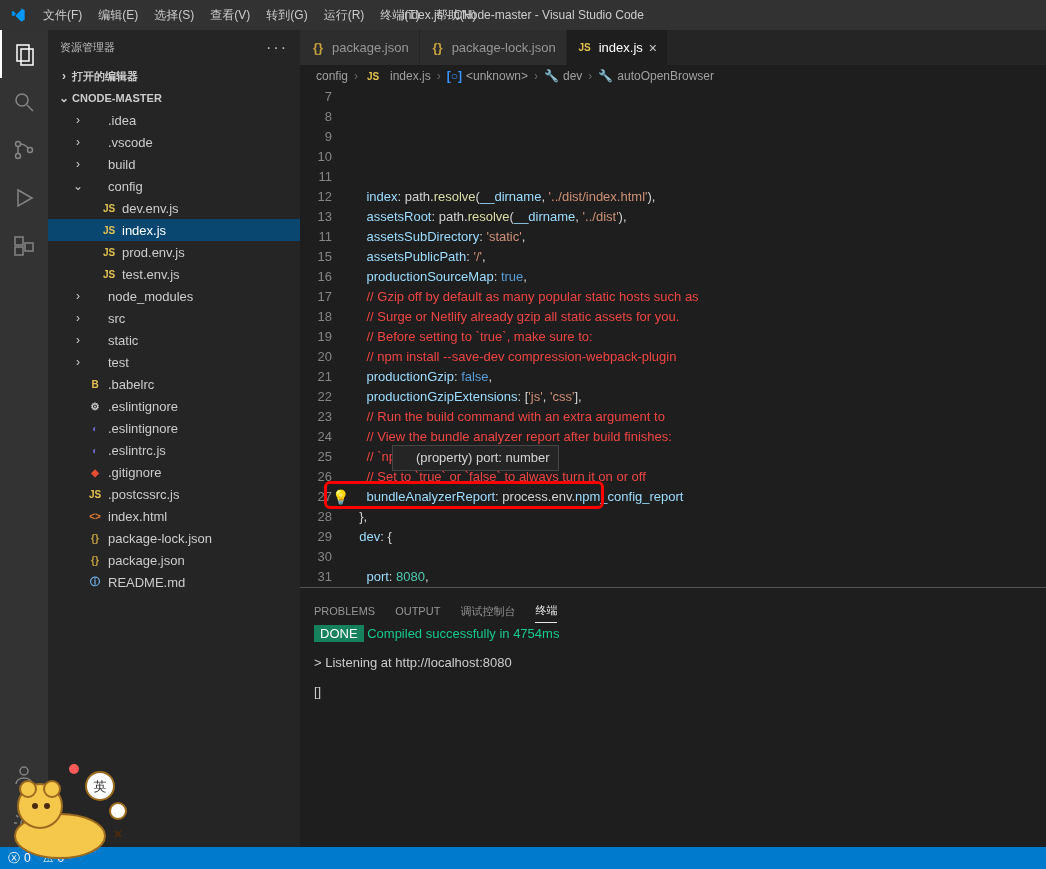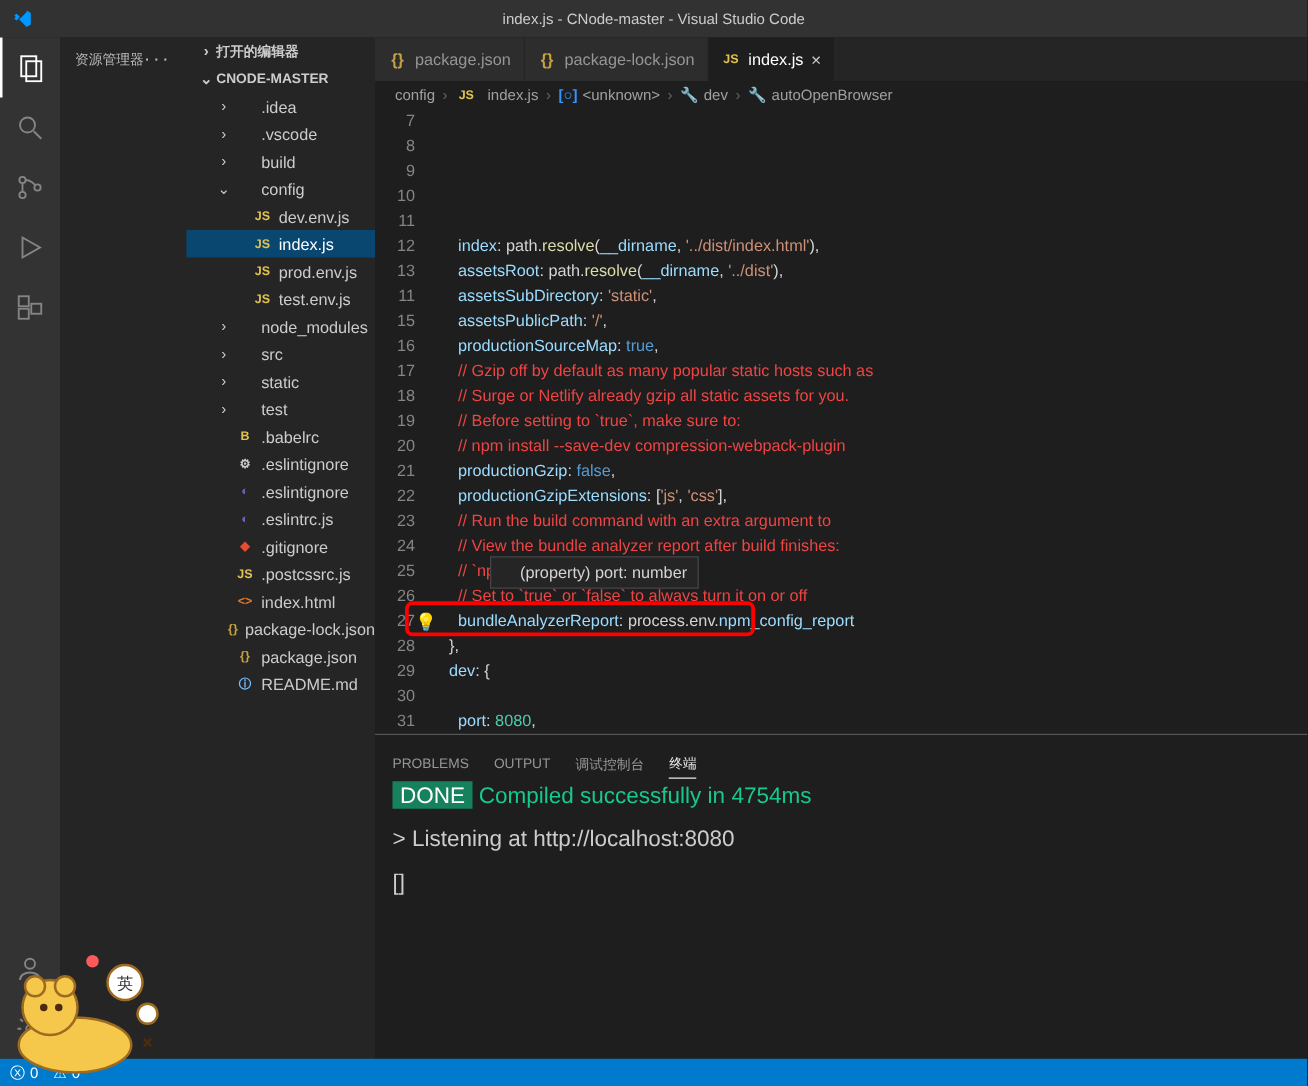--- a/index.html
+++ b/index.html
@@ -9,21 +9,21 @@
   .titlebar .vscode-icon svg { width: 16px; height: 16px; }
   .menu-items { display: flex; gap: 0; }
   .menu-items span { padding: 0 8px; line-height: 30px; cursor: pointer; }
   .title-text { position: absolute; left: 50%; transform: translateX(-50%); color: #cccccc; font-size: 12px; }
   .main { flex: 1; display: flex; min-height: 0; }
   .activitybar { width: 48px; background: #333333; display: flex; flex-direction: column; align-items: center; }
   .activitybar .ab-item { width: 48px; height: 48px; display: flex; align-items: center; justify-content: center; color: #858585; cursor: pointer; }
   .activitybar .ab-item.active { color: #ffffff; border-left: 2px solid #ffffff; }
   .activitybar svg { width: 24px; height: 24px; }
   .activitybar .bottom { margin-top: auto; }
-  .sidebar { width: 252px; background: #252526; display: flex; font-size: 13px; }
+  .sidebar { width: 252px; background: #252526; display: flex; flex-direction: column; font-size: 13px; }
   .sidebar-header { height: 35px; display: flex; align-items: center; justify-content: space-between; padding: 0 12px; font-size: 11px; color: #bbbbbb; }
   .sidebar-header .dots { font-size: 16px; letter-spacing: 2px; color: #bbbbbb; cursor: pointer;}
   .tree { flex: 1; overflow: auto; color: #cccccc; }
   .tree-row { display: flex; align-items: center; height: 22px; padding-left: 8px; cursor: pointer; white-space: nowrap; }
   .tree-row.group { font-size: 11px; font-weight: bold; color: #cccccc; }
   .tree-row.active-file { background: #094771; color: #ffffff; }
   .chev { width: 16px; display: inline-flex; justify-content: center; color: #cccccc; font-size: 12px;}
   .file-icon { width: 18px; display: inline-flex; justify-content: center; margin-right: 4px; font-size: 12px;}
   .js-icon { color: #e2c24e; font-weight: bold; font-size: 10px;}
   .editor-area { flex: 1; display: flex; flex-direction: column; background: #1e1e1e; min-width: 0; }
@@ -46,37 +46,47 @@
   .tk-comm { color: #ef4444; }
   .tk-func { color: #dcdcaa; }
   .tk-obj { color: #4ec9b0;}
   .hover-box { position: absolute; background: #252526; border: 1px solid #454545; padding: 2px 8px; font-size: 13px; color: #d4d4d4; left: 40px;}
   .highlight-box { position: absolute; border: 3px solid #ff0000; border-radius: 6px; }
   .lightbulb { position: absolute; color: #ffcc00; font-size: 14px;}
   .panel { height: 260px; background: #1e1e1e; border-top: 1px solid #555; display: flex; flex-direction: column; }
   .panel-tabs { height: 30px; display: flex; align-items: center; gap: 20px; padding-left: 14px; font-size: 11px; color: #969696;}
   .panel-tabs span { cursor:pointer; padding-bottom:4px;margin-top:20px;}
   .panel-tabs span.active { color: #e7e7e7; border-bottom: 1px solid #e7e7e7; padding-bottom:4px;}
-  .panel-body { flex: 1; padding: 8px 14px; font-family: Consolas, monospace; font-size: 18px; color: #cccccc; }
+  .panel-body { flex: 1; padding: 8px 14px; font-family: Consolas, monospace; font-size: 13px; color: #cccccc; }
   .done-badge { background: #16825d; color: #fff; padding: 1px 6px; }
   .statusbar { height: 22px; background: #007acc; display: flex; align-items: center; font-size: 12px; color: #ffffff; padding: 0 8px; gap: 12px; }
   .statusbar .sb-item { display:flex; align-items:center; gap:4px; cursor:pointer;}
   .mascot { position: absolute; left: 0px; bottom: 8px; width: 130px; height: 110px; pointer-events:none;}
   .braces-icon { color: #c5a13f; font-weight:bold;}
   .brackets-icon{ color: #3794ff; font-weight:bold;}
 </style>
 </head>
 <body>
 
 <div class="titlebar">
   <div class="vscode-icon">
     <svg viewBox="0 0 24 24">
         <path fill="#0098ff" d="M17 2l5 3v14l-5 3-9-9 9-9zM2 8l3-2 4 4-4 4-3-2 2-2-2-2z"></path>
       </svg>
   </div>
+  <div class="menu-items" id="menu-items">
+      <span>文件(F)</span>
+      <span>编辑(E)</span>
+      <span>选择(S)</span>
+      <span>查看(V)</span>
+      <span>转到(G)</span>
+      <span>运行(R)</span>
+      <span>终端(T)</span>
+      <span>帮助(H)</span>
+    </div>
   <div class="title-text">index.js - CNode-master - Visual Studio Code</div>
 </div>
 
 <div class="main">
 
   <div class="activitybar">
     <div class="ab-item active">
         <svg viewBox="0 0 24 24" fill="none" stroke="currentColor" stroke-width="1.5">
           <rect x="4" y="3" width="12" height="16"></rect>
           <rect x="8" y="7" width="12" height="16"></rect>

